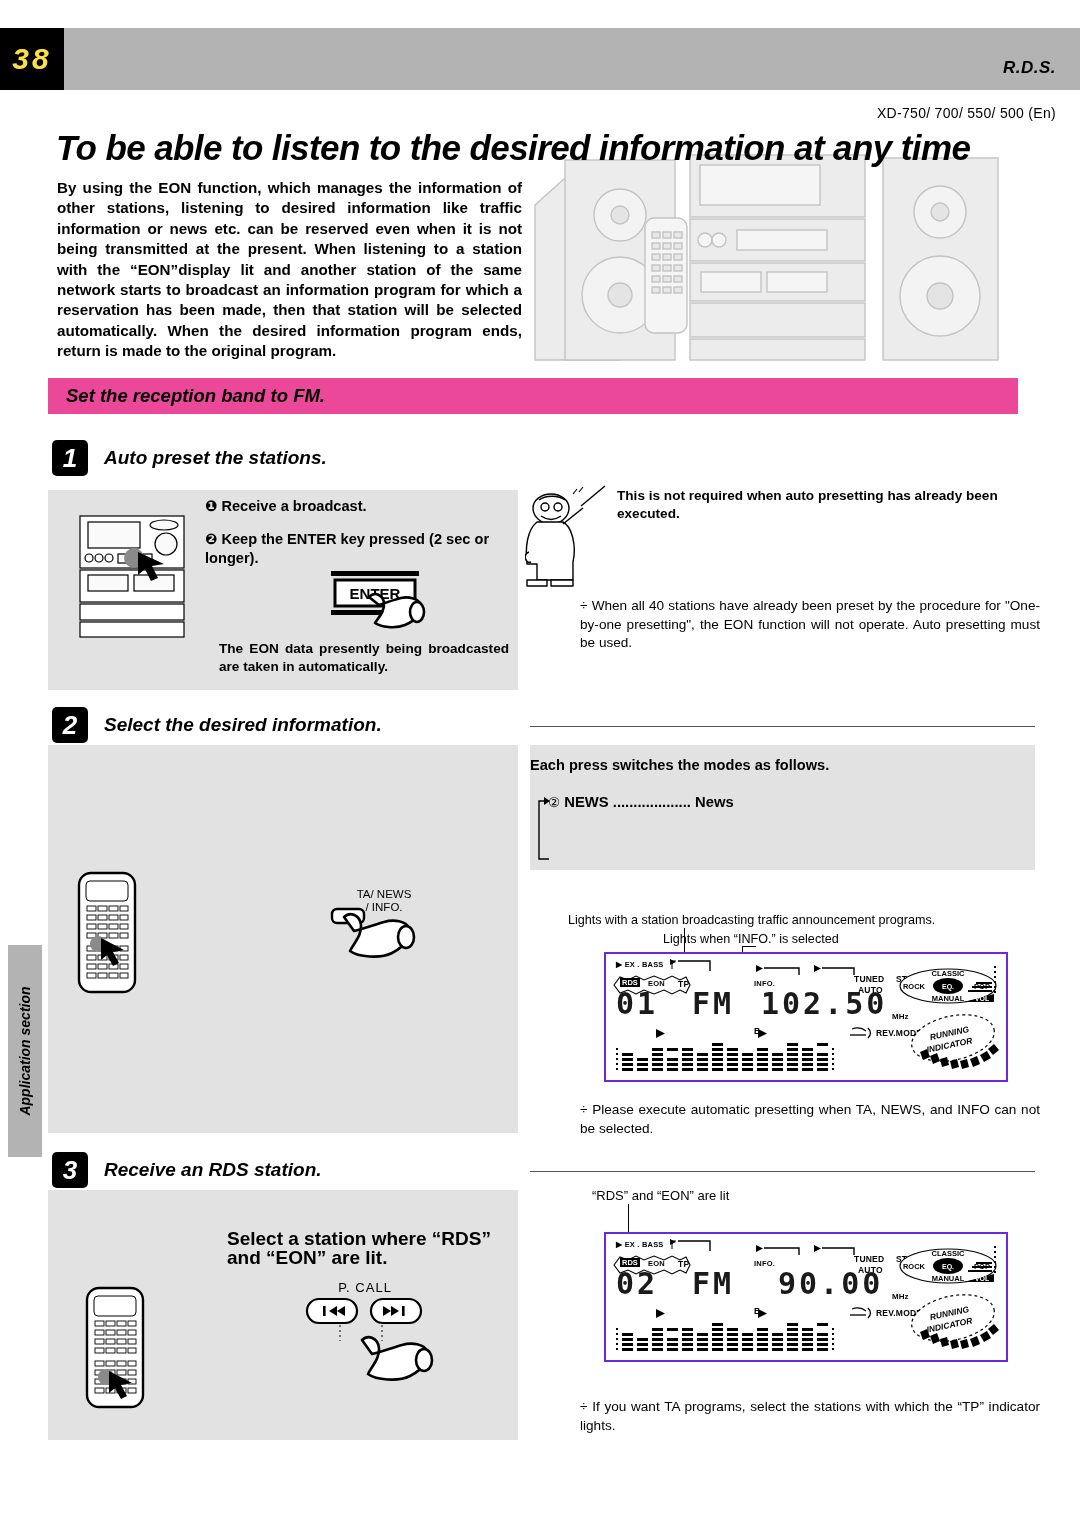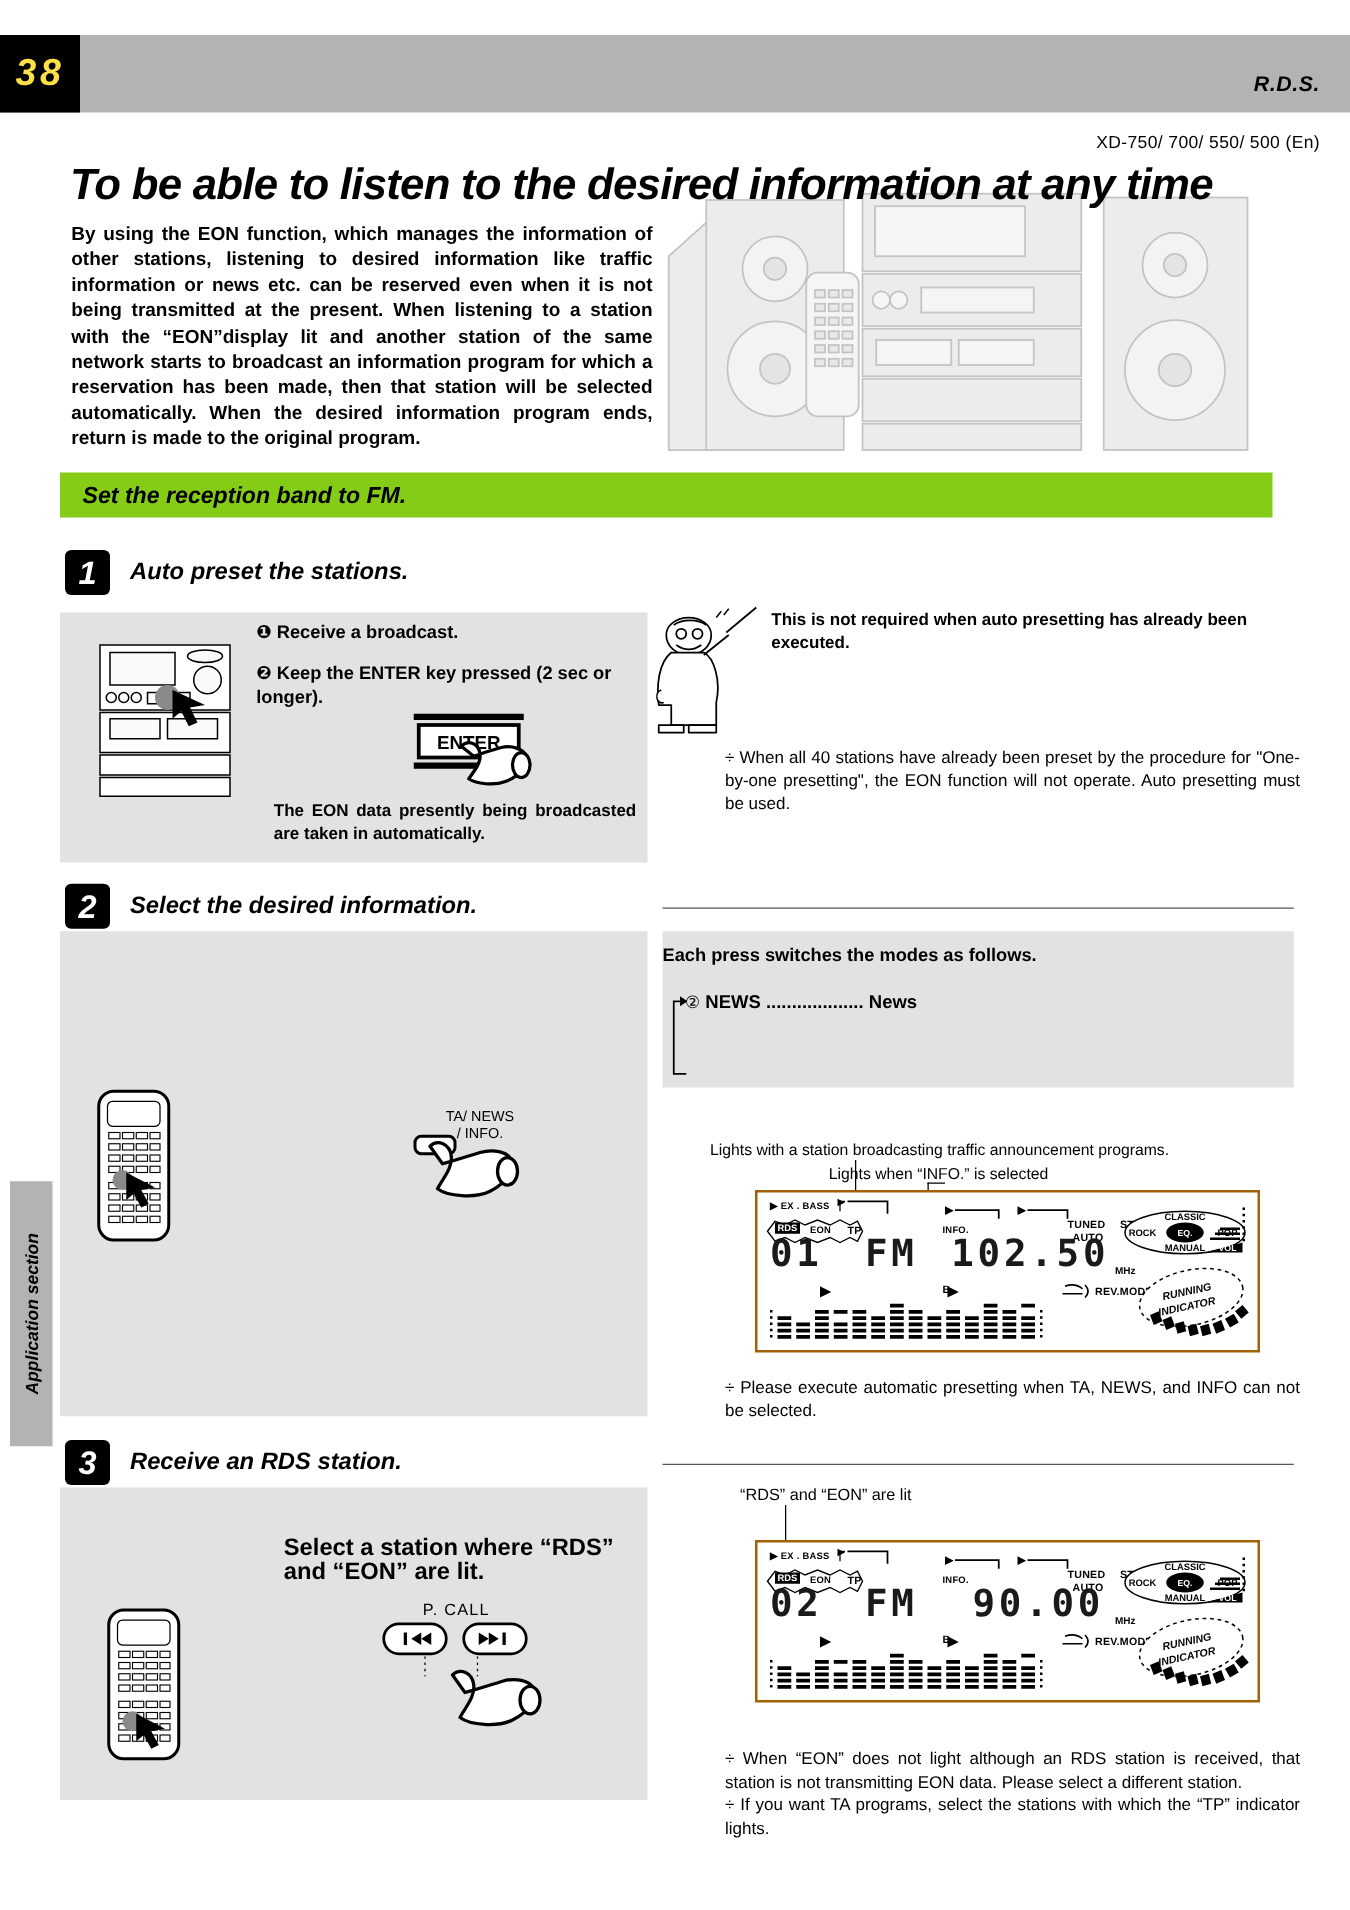--- a/index.html
+++ b/index.html
@@ -64,21 +64,21 @@
 
   
   #hero-art{
     position:absolute; left:505px; top:120px; width:530px; height:260px;
     z-index:1; opacity:0.85;
   }
 
   
   #band-bar{
     position:absolute; left:48px; top:378px; width:970px; height:36px;
-    background:#84cc16;
+    background:#ec4899;
     display:flex; align-items:center;
   }
   #band-bar span{
     margin-left:18px;
     font-style:italic; font-weight:bold; font-size:18.5px;
   }
 
   
   .step-head{ position:absolute; display:flex; align-items:center; }
   .step-num{
@@ -148,21 +148,21 @@
   #remote3{ position:absolute; left:84px; top:1285px; width:62px; height:125px; }
   #pcall-label{ position:absolute; left:300px; top:1280px; width:130px;
              font-size:13px; text-align:center; letter-spacing:1px; }
   #pcall-buttons{ position:absolute; left:305px; top:1295px; width:120px; height:32px; }
   #hand3{ position:absolute; left:352px; top:1330px; width:90px; height:60px; }
   #lcd2-note{ position:absolute; left:592px; top:1188px; font-size:13px; }
   #lcd2{ position:absolute; left:604px; top:1232px; width:404px; height:130px; }
   #step3-note{ position:absolute; left:580px; top:1398px; width:460px; }
 
   
-  .lcd{ border:2px solid #a16207; background:#fff; position:relative; }
+  .lcd{ border:2px solid #6d28d9; background:#fff; position:relative; }
   .lcd-main{
     position:absolute; left:22px; top:30px;
     font-family:"DejaVu Sans Mono", monospace;
     font-size:30px; font-weight:bold; letter-spacing:3px;
     color:#1a1a1a;
   }
   .lcd-mhz{ position:absolute; font-size:8px; font-weight:bold; }
   .seg-lbl{ position:absolute; font-size:7.5px; font-weight:bold; letter-spacing:0.2px; }
   .seg-lbl.big{ font-size:8.5px; }
   .rds-badge{
@@ -825,19 +825,15 @@
         <path d="M82 39 l6 -5 l5 6 l-6 5 Z"></path>
     </g>
     <text x="44" y="26" font-size="8.5" font-weight="bold" font-style="italic" fill="#000" text-anchor="middle" transform="rotate(-12 44 26)" font-family="Liberation Sans, sans-serif">RUNNING</text>
     <text x="44" y="38" font-size="8.5" font-weight="bold" font-style="italic" fill="#000" text-anchor="middle" transform="rotate(-12 44 38)" font-family="Liberation Sans, sans-serif">INDICATOR</text>
   </svg>
 </div>
 
 <div id="step3-note" class="note">
   <div>
     <span>÷</span>
-    <span>When “EON” does not light although an RDS station is received, that station is not transmitting EON data. Please select a different station.</span>
-  </div>
-  <div>
-    <span>÷</span>
     <span>If you want TA programs, select the stations with which the “TP” indicator lights.</span>
   </div>
 </div>
 
 </body></html>

